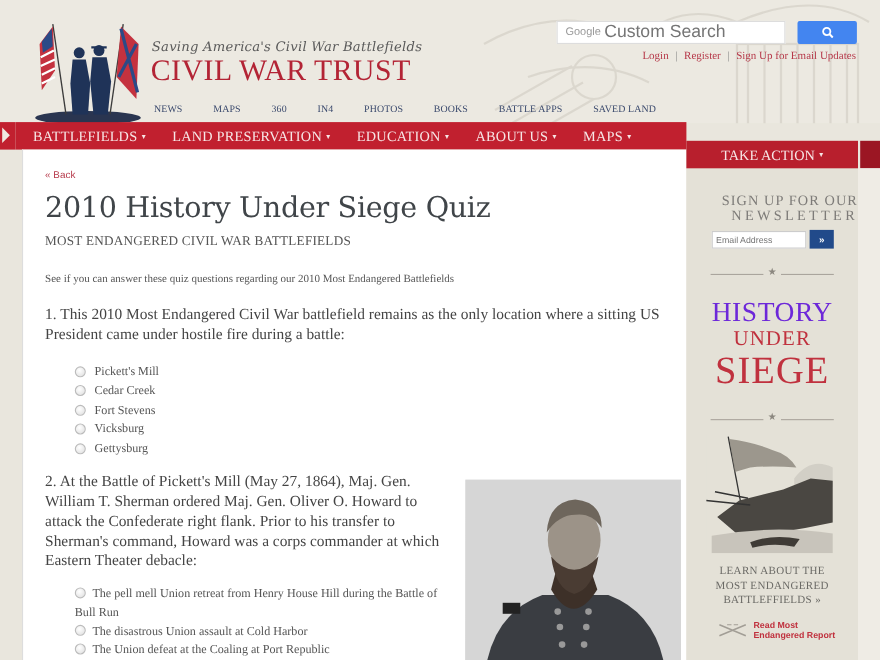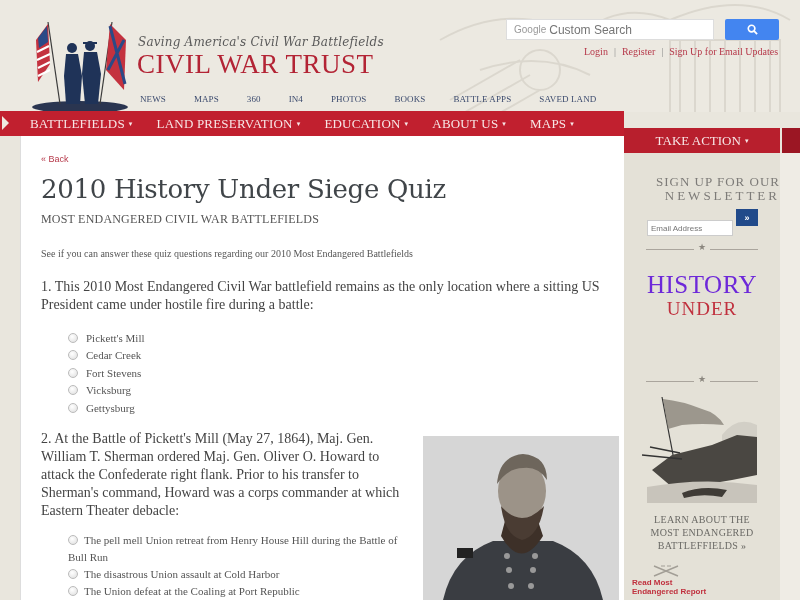--- a/index.html
+++ b/index.html
@@ -13,21 +13,21 @@
   
   .header { position: absolute; left: 0; top: 0; width: 800px; height: 112px; background: #ece9e1; overflow: hidden; }
   .eagle-bg { position: absolute; left: 420px; top: -20px; width: 380px; height: 160px; opacity: .35; }
   .logo { position: absolute; left: 30px; top: 12px; width: 100px; height: 100px; }
   .tagline { position: absolute; left: 138px; top: 35px; font-family: "DejaVu Serif", serif; font-style: italic; font-size: 12px; color: #5a5a5a; letter-spacing: .2px; }
   .brand { position: absolute; left: 137px; top: 49px; font-family: "Liberation Serif", serif; font-size: 27px; color: #b32435; letter-spacing: .5px; line-height: 30px; }
   .utility-nav { position: absolute; left: 140px; top: 94px; display: flex; gap: 28px; }
   .utility-nav span { font-family: "Liberation Serif", serif; font-size: 9px; color: #3c4b6e; letter-spacing: .1px; }
   .search { position: absolute; left: 506px; top: 19px; width: 208px; height: 21px; background: #fff; border: 1px solid #ddd; display: flex; align-items: center; padding-left: 7px; }
   .search .google { font-family: "Liberation Sans", sans-serif; font-size: 10px; color: #999; margin-right: 3px; }
-  .search input { border: none; outline: none; font-family: "Liberation Sans", sans-serif; font-size: 12px; color: #3b82f6; width: 150px; background: transparent; }
+  .search input { border: none; outline: none; font-family: "Liberation Sans", sans-serif; font-size: 16px; color: #3b82f6; width: 150px; background: transparent; }
   .search-btn { position: absolute; left: 725px; top: 19px; width: 54px; height: 21px; background: #4385f0; border-radius: 2px; display: flex; align-items: center; justify-content: center; }
   .account-links { position: absolute; left: 584px; top: 46px; display: flex; gap: 6px; font-family: "Liberation Serif", serif; font-size: 10px; color: #b6394a; }
   .account-links .sep { color: #888; }
   
   .main-nav { position: absolute; left: 14px; top: 111px; width: 610px; height: 25px; background: #c1202f; display: flex; align-items: center; padding-left: 16px; gap: 0; }
   .main-nav .item { font-family: "Liberation Serif", serif; font-size: 13px; color: #f7e6e6; display: flex; align-items: center; margin-right: 24px; letter-spacing: .2px; }
   .main-nav .caret { font-size: 7px; margin-left: 4px; }
   .nav-arrow { position: absolute; left: 0; top: 111px; width: 14px; height: 25px; background: #c1202f; }
   .nav-arrow::after { content: ""; position: absolute; left: 2px; top: 5px; border-left: 7px solid #efe9e0; border-top: 7px solid transparent; border-bottom: 7px solid transparent; }
   
@@ -46,33 +46,33 @@
   .opts2 .opt2 .radio { display: inline-block; vertical-align: -1px; margin-right: 6px; }
   .photo { position: absolute; left: 402px; top: 300px; width: 196px; height: 164px; background: linear-gradient(180deg,#dcdcdc,#cfcfcf); overflow: hidden; }
   
   .sidebar { position: absolute; left: 624px; top: 136px; width: 156px; height: 464px; background: #e4e1d7; }
   .take-action { position: absolute; left: 624px; top: 128px; width: 156px; height: 25px; background: #b81f2d; display: flex; align-items: center; justify-content: center; font-family: "Liberation Serif", serif; font-size: 13px; color: #f7e6e6; }
   .take-action .caret { font-size: 7px; margin-left: 4px; }
   .edge-tab { position: absolute; left: 782px; top: 128px; width: 18px; height: 25px; background: #9b1623; }
   .edge-strip { position: absolute; left: 780px; top: 153px; width: 20px; height: 447px; background: #efece5; }
   .news-title { position: absolute; left: 624px; top: 175px; width: 156px; text-align: right; font-family: "Liberation Serif", serif; font-size: 13px; color: #7d7b78; letter-spacing: 1px; line-height: 14px; }
   .news-title .l2 { letter-spacing: 3px; }
-  .email { position: absolute; left: 647px; top: 220px; width: 86px; height: 16px; background: #fff; border: 1px solid #ccc; font-family: "Liberation Sans", sans-serif; font-size: 8px; color: #555; padding: 3px 3px; }
+  .email { position: absolute; left: 647px; top: 210px; width: 86px; height: 16px; background: #fff; border: 1px solid #ccc; font-family: "Liberation Sans", sans-serif; font-size: 8px; color: #555; padding: 3px 3px; }
   .email-btn { position: absolute; left: 736px; top: 209px; width: 22px; height: 17px; background: #214a8a; color: #fff; font-family: "Liberation Sans", sans-serif; font-size: 9px; display: flex; align-items: center; justify-content: center; font-weight: bold; }
   .divider { position: absolute; left: 646px; width: 112px; height: 8px; }
   .divider::before, .divider::after { content: ""; position: absolute; top: 4px; width: 48px; height: 1px; background: #aaa59d; }
   .divider::before { left: 0; } .divider::after { right: 0; }
   .divider .star { position: absolute; left: 52px; top: -3px; font-size: 9px; color: #8b877f; }
   .hus { position: absolute; left: 624px; top: 272px; width: 156px; text-align: center; font-family: "Liberation Serif", serif; line-height: 1; }
   .hus .h { font-size: 25px; color: #6d28d9; display: block; letter-spacing: .5px; }
   .hus .u { font-size: 19px; color: #c0313e; display: block; letter-spacing: 1px; margin-top: 2px; }
   .hus .s { font-size: 35px; color: #c0313e; display: block; letter-spacing: 1px; margin-top: 1px; }
   .battle-img { position: absolute; left: 642px; top: 395px; width: 118px; height: 108px; }
   .learn { position: absolute; left: 624px; top: 513px; width: 156px; text-align: center; font-family: "Liberation Serif", serif; font-size: 10px; color: #6b6a66; line-height: 13px; letter-spacing: .3px; }
-  .report { position: absolute; left: 626px; top: 564px; display: flex; align-items: center; flex-direction: column; }
+  .report { position: absolute; left: 653px; top: 564px; display: flex; align-items: center; }
   .report .txt { font-family: "Liberation Sans", sans-serif; font-weight: bold; font-size: 8px; color: #c0313e; line-height: 9px; margin-left: 6px; }
 </style>
 </head>
 <body>
 
 <div class="header">
   <svg class="eagle-bg" viewBox="0 0 380 160">
     <g fill="none" stroke="#bdb8ac" stroke-width="2">
       <path d="M20 60 Q90 20 160 55 Q200 20 250 40 Q320 10 370 40"></path>
       <path d="M60 90 Q120 70 170 95"></path>
@@ -228,20 +228,21 @@
 <input class="email" type="text" placeholder="Email Address" style="">
 <div class="email-btn">»</div>
 
 <div class="divider" style="top:245px">
     <span class="star">★</span>
   </div>
 
 <div class="hus">
   <span class="h">HISTORY</span>
   <span class="u">UNDER</span>
+  <span class="s">SIEGE</span>
 </div>
 
 <div class="divider" style="top:377px">
     <span class="star">★</span>
   </div>
 
 <svg class="battle-img" viewBox="0 0 118 108">
   <rect width="118" height="108" fill="#e4e1d7"></rect>
   <line x1="20" y1="2" x2="32" y2="65" stroke="#333" stroke-width="1.2"></line>
   <path d="M21 4 Q40 6 60 14 Q75 18 82 30 Q60 28 40 30 L26 34 Z" fill="#8a847a" opacity=".8"></path>

